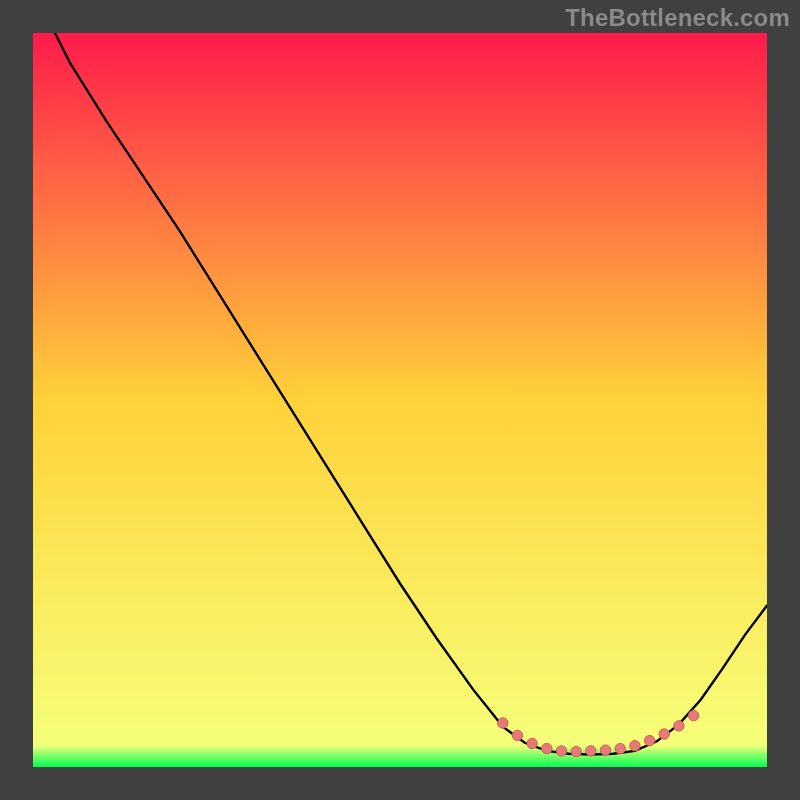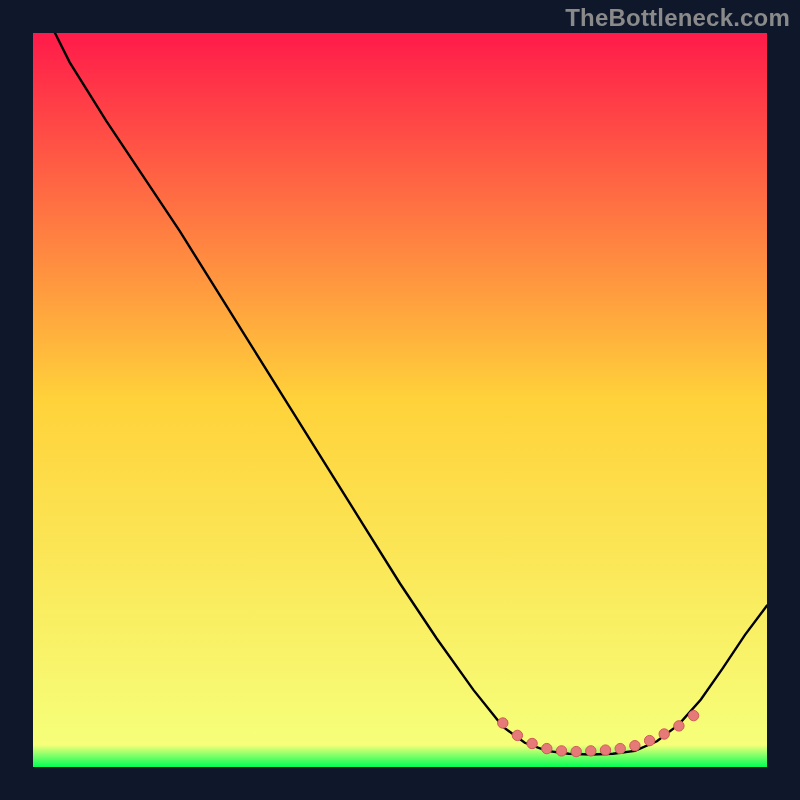--- a/index.html
+++ b/index.html
@@ -7,21 +7,21 @@
     padding: 0;
     width: 800px;
     height: 800px;
     background: #000;
     overflow: hidden;
   }
   .stage {
     position: relative;
     width: 800px;
     height: 800px;
-    background: #0f172a;
+    background: #404040;
   }
   .plot {
     position: absolute;
     left: 33px;
     top: 33px;
     width: 734px;
     height: 734px;
   }
   .watermark {
     position: absolute;

